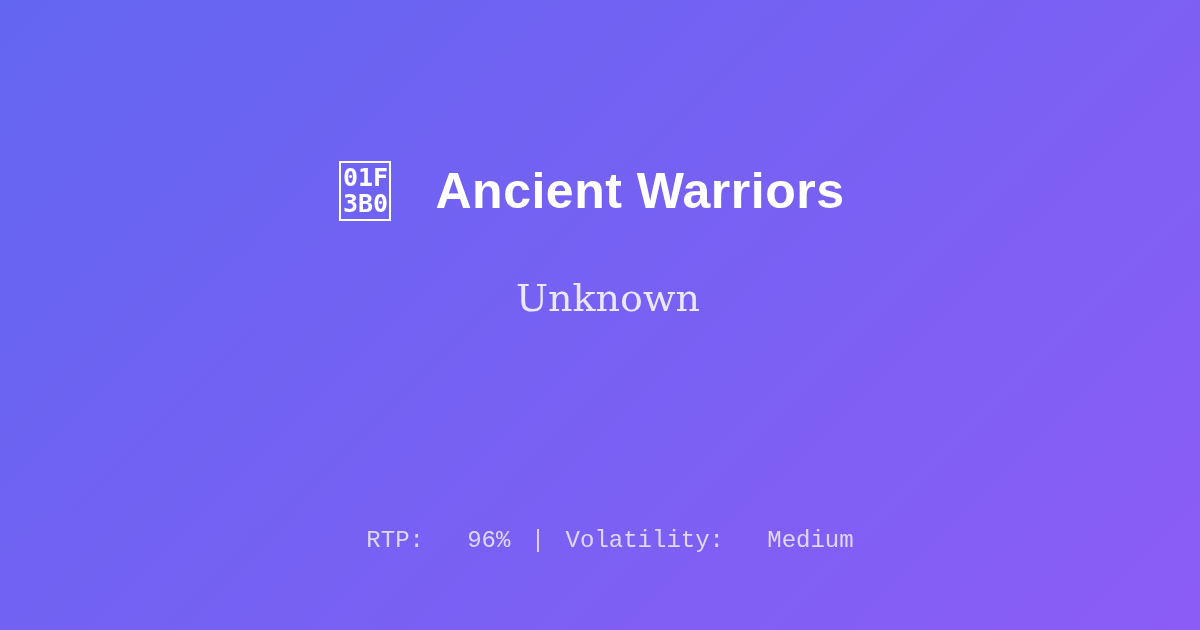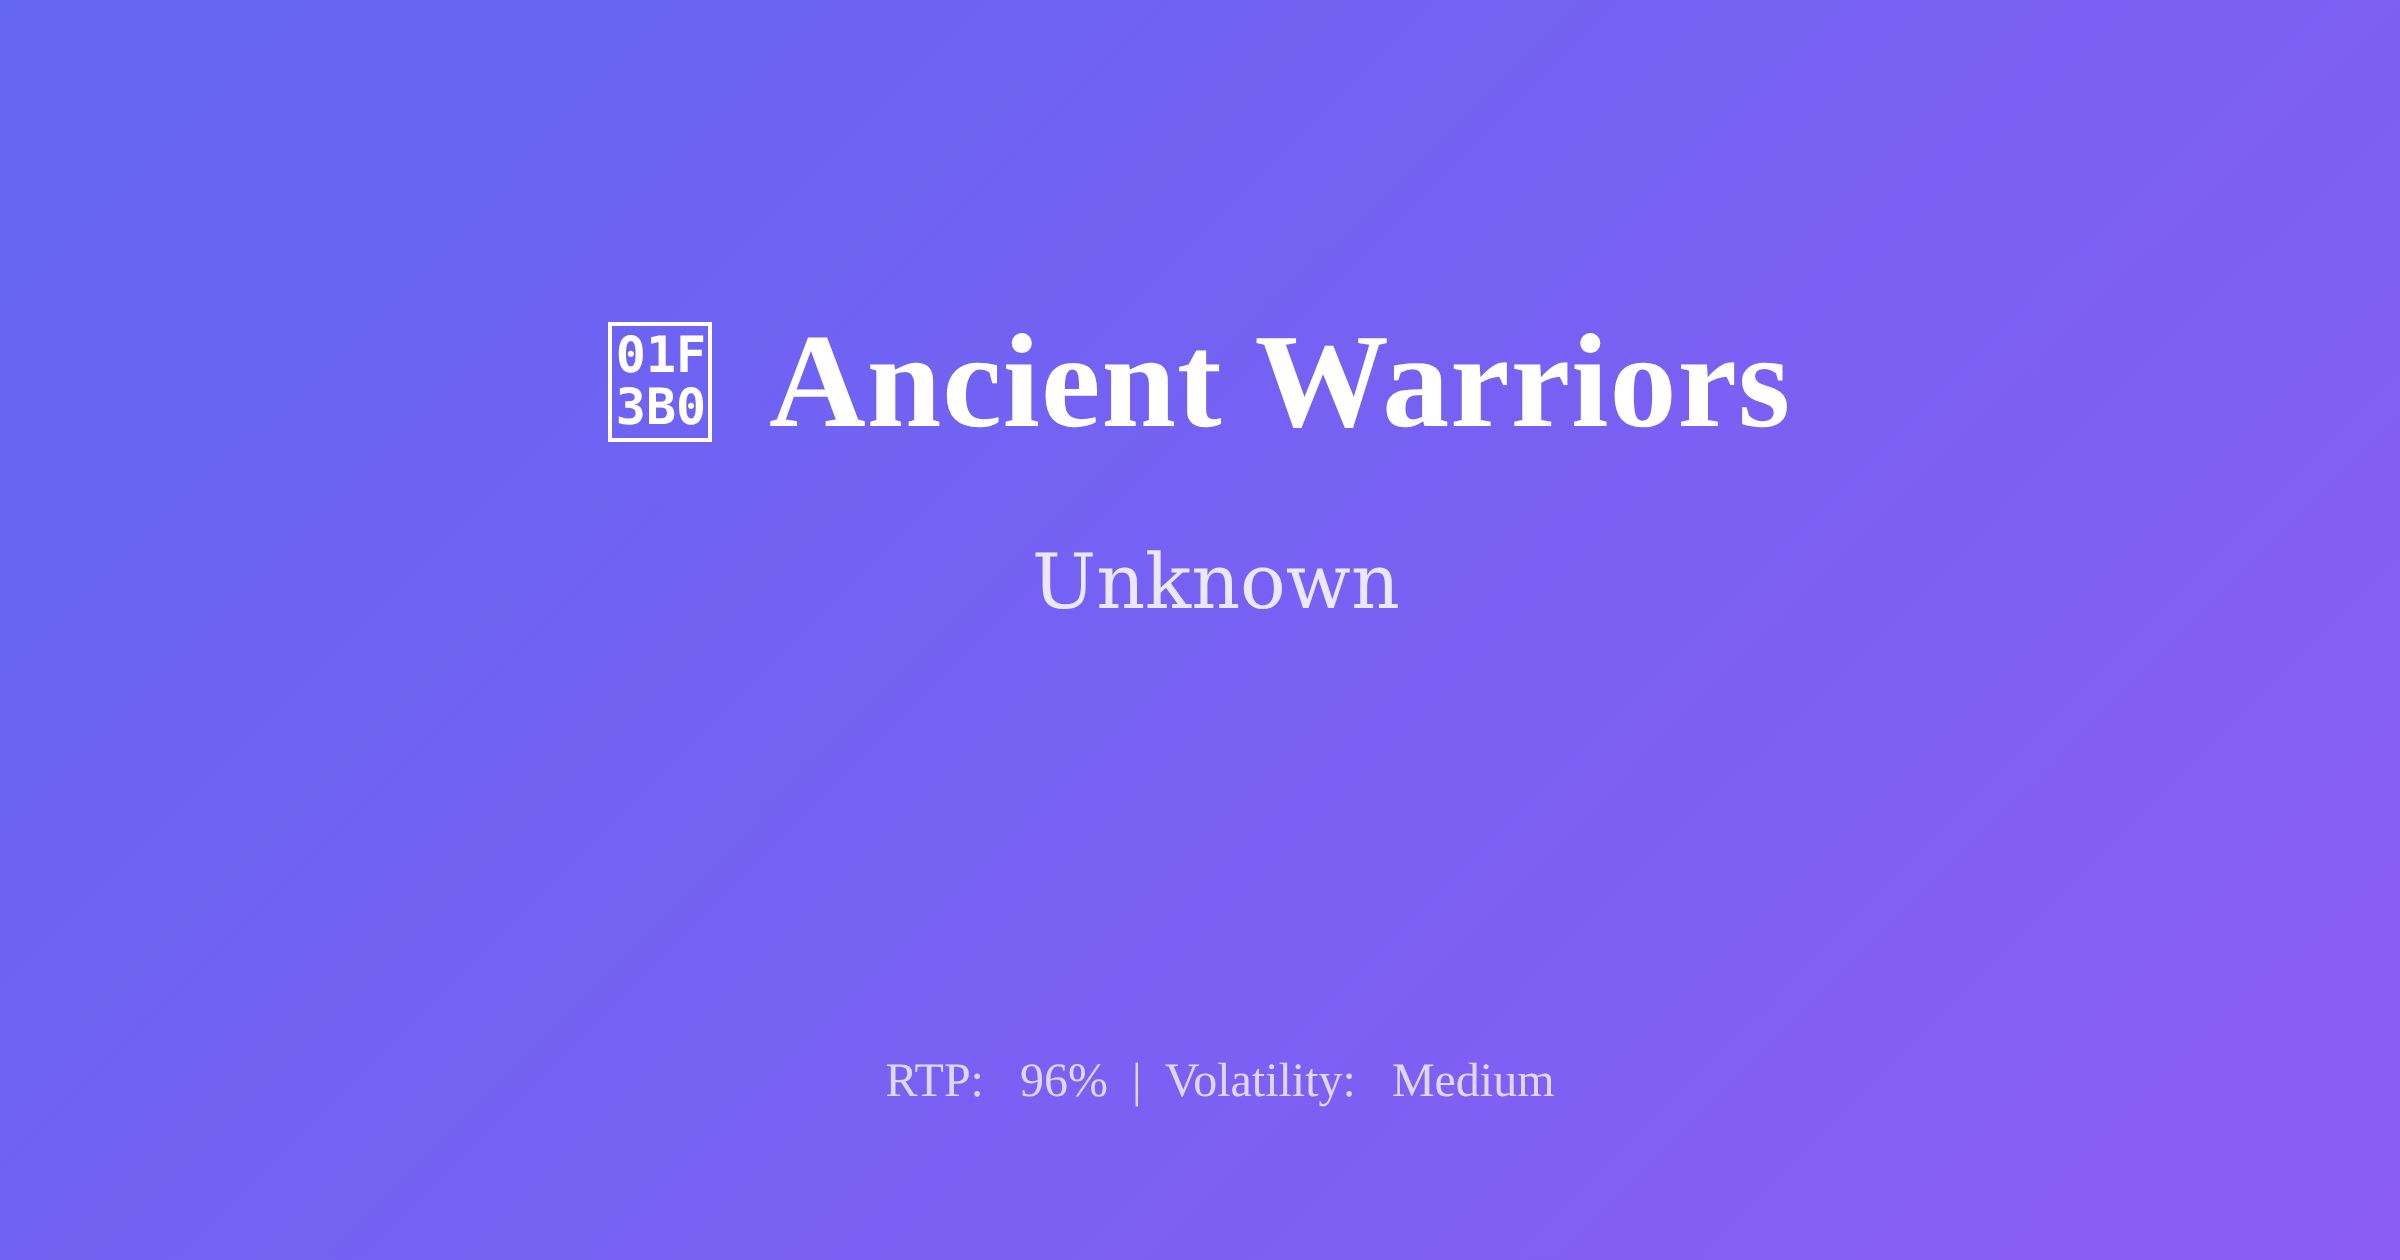--- a/index.html
+++ b/index.html
@@ -46,28 +46,28 @@
 
   .title-row {
     display: flex;
     align-items: center;
     justify-content: center;
     gap: 28px;
     width: 100%;
   }
 
   .game-title {
-    font-family: Liberation Serif, serif;
+    font-family: Liberation Sans, sans-serif;
     font-weight: bold;
-    font-size: 67px;
+    font-size: 50px;
     line-height: 1.06;
     color: #ffffff;
     letter-spacing: 0.5px;
     white-space: nowrap;
-    margin: 0;
+    margin: 16px;
   }
 
   
   .tofu-glyph {
     display: inline-flex;
     flex-direction: column;
     align-items: center;
     justify-content: center;
     box-sizing: border-box;
     width: 52px;
@@ -97,21 +97,21 @@
     text-align: center;
   }
 
   
   .meta-footer {
     position: absolute;
     left: 0;
     right: 0;
     top: 526px;
     text-align: center;
-    font-family: Liberation Serif, serif;
+    font-family: Liberation Mono, monospace;
     font-weight: normal;
     font-size: 24px;
     line-height: 30px;
     color: rgba(255, 255, 255, 0.75);
     padding-left: 20px;
   }
 
   .meta-footer .sep {
     padding: 0 6px;
   }

